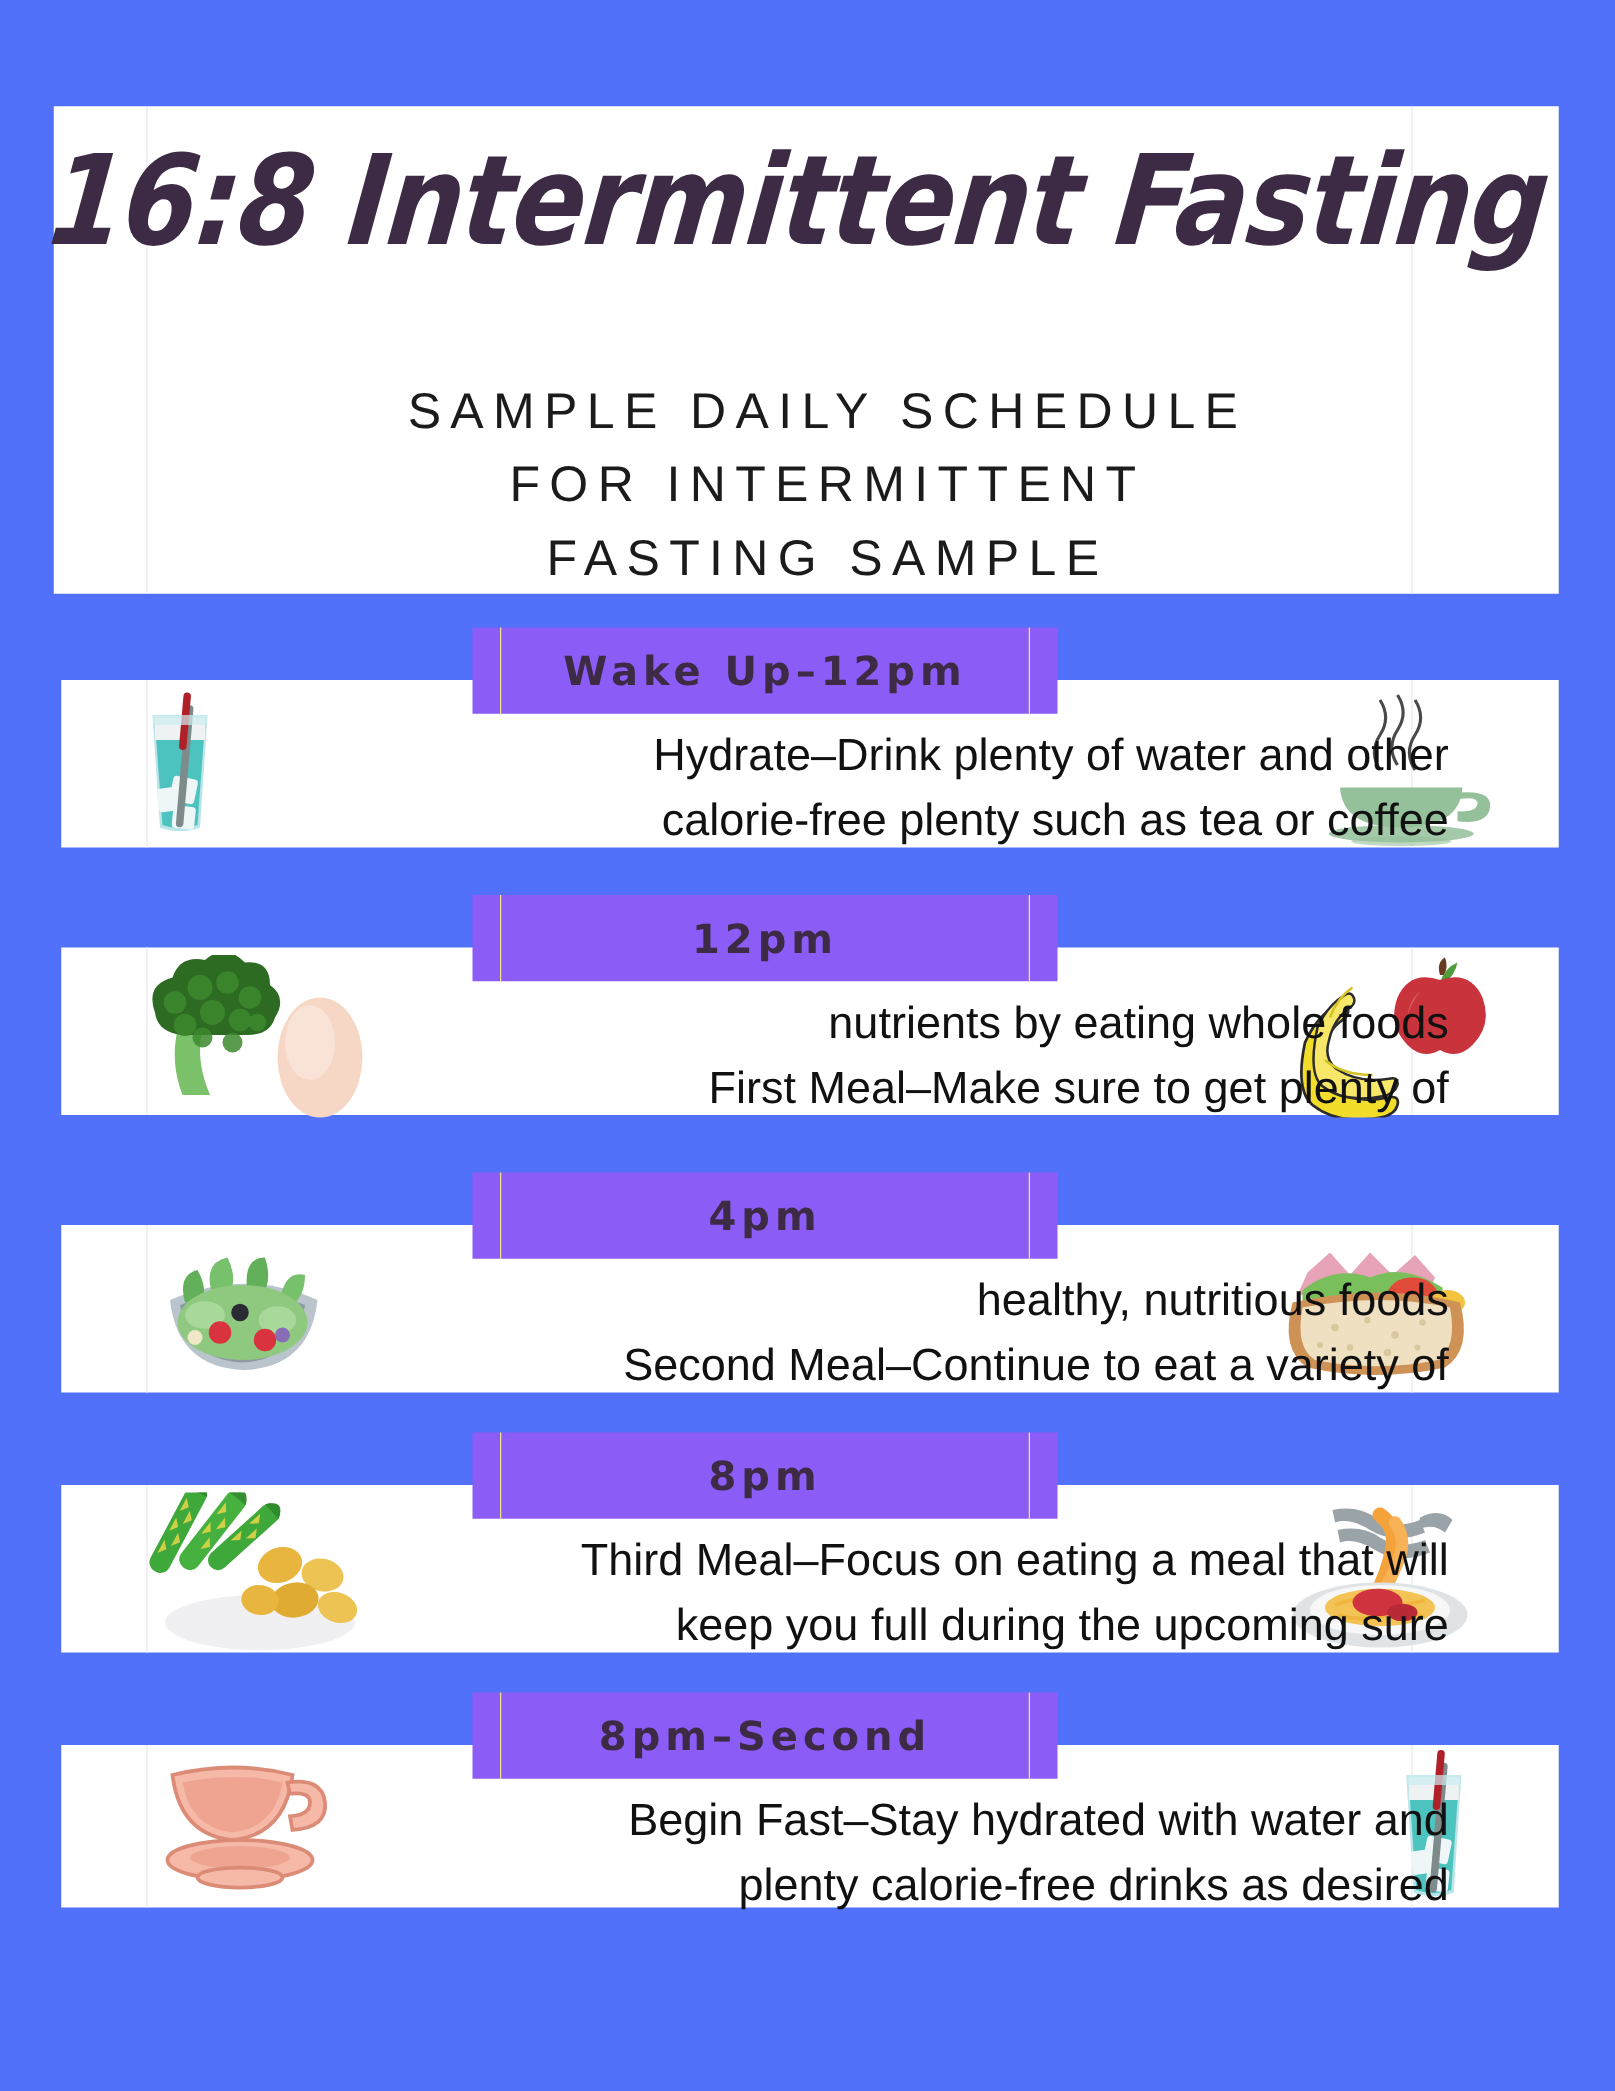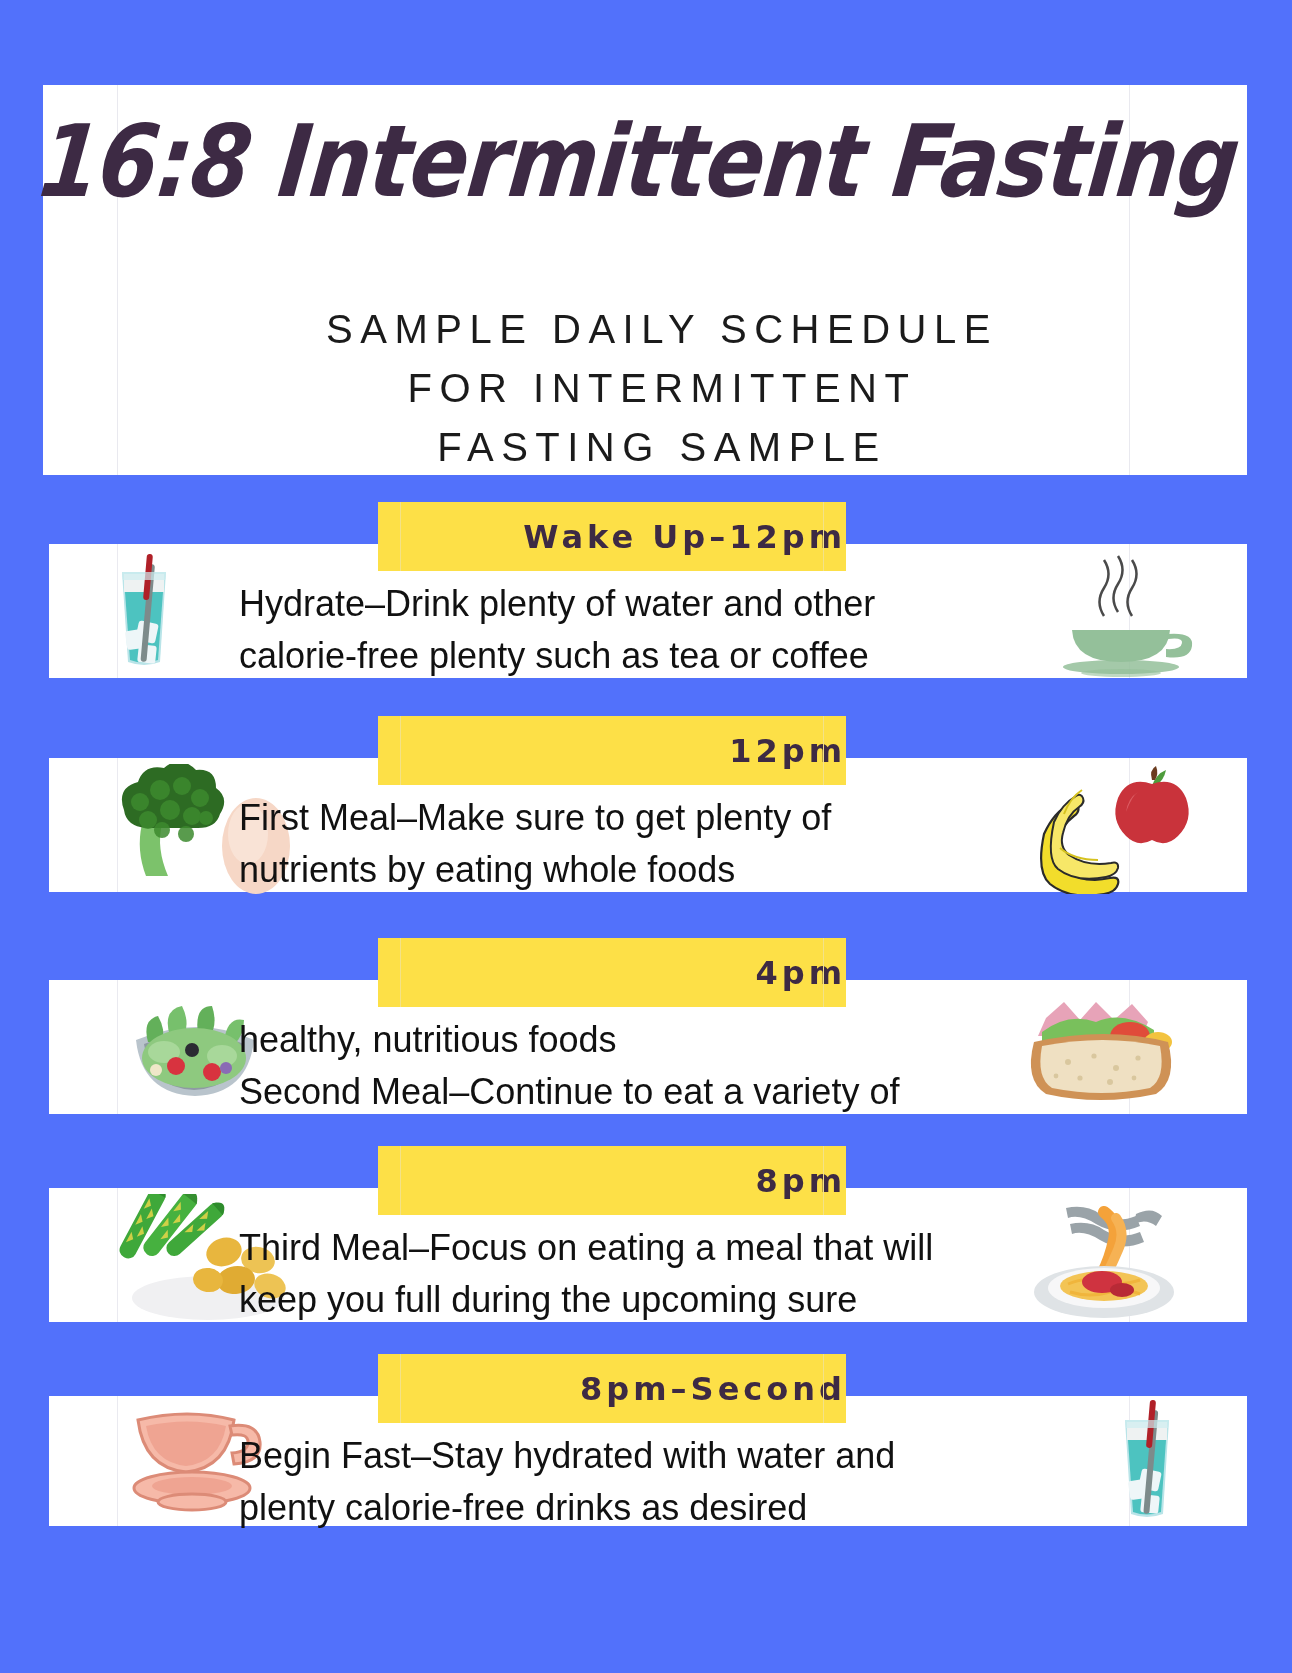--- a/index.html
+++ b/index.html
@@ -57,36 +57,36 @@
   }
   .row .panel .fold{
     position:absolute;top:0;bottom:0;width:1px;background:#eaeaf0;
   }
   .row .panel .fold.f1{left:68px;}
   .row .panel .fold.f2{left:1080px;}
 
   .badge{
     position:absolute;left:378px;top:-42px;
     width:468px;height:69px;
-    background:#fde047;
+    background:#8b5cf6;
     color:#3d2a44;
     font-family:"DejaVu Sans", sans-serif;
     font-weight:700;
     font-size:32px;
     letter-spacing:4px;
-    display:flex;align-items:center;justify-content:flex-end;
+    display:flex;align-items:center;justify-content:center;
     z-index:3;
   }
   .badge .bfold{position:absolute;top:0;bottom:0;width:1px;background:#f3e288;}
   .badge .bfold.b1{left:22px;}
   .badge .bfold.b2{left:445px;}
 
   .desc{
     position:absolute;left:190px;top:34px;width:920px;
-    text-align:left;
+    text-align:right;
     font-family:"Liberation Sans", sans-serif;
     font-size:36px;
     line-height:1.45;
     color:#111111;
     z-index:2;
   }
   .desc .ln{display:block;}
 
   .icon-left{position:absolute;left:55px;top:6px;width:180px;height:128px;z-index:1;}
   .icon-right{position:absolute;right:55px;top:4px;width:180px;height:132px;z-index:1;}
@@ -182,22 +182,22 @@
             </g>
           </g>
           <g>
             <ellipse cx="152" cy="82" rx="34" ry="48" fill="#f6d7c6"></ellipse>
             <ellipse cx="144" cy="70" rx="20" ry="30" fill="#fae6da" opacity=".8"></ellipse>
           </g>
         </svg>
       </div>
 
       <div class="desc">
+        <span class="ln">nutrients by eating whole foods</span>
         <span class="ln">First Meal–Make sure to get plenty of</span>
-        <span class="ln">nutrients by eating whole foods</span>
       </div>
 
       <div class="icon-right">
         <svg width="200" height="132" viewBox="0 0 200 132" style="margin-left:-10px;">
           <g>
             <path d="M150 24 q4 -12 14 -16 q-2 10 -10 16 Z" fill="#4e9c3c"></path>
             <path d="M150 18 q-3 -10 4 -14 q3 8 -1 14 Z" fill="#6a3b1e"></path>
             <path d="M150 22 q24 -8 34 14 q8 22 -8 38 q-12 12 -26 4 q-14 8 -26 -4 q-16 -16 -8 -38 q10 -22 34 -14 Z" fill="#c9333b"></path>
             <path d="M136 30 q-10 6 -12 20 q6 -16 12 -20 Z" fill="#e0676d" opacity=".8"></path>
           </g>

